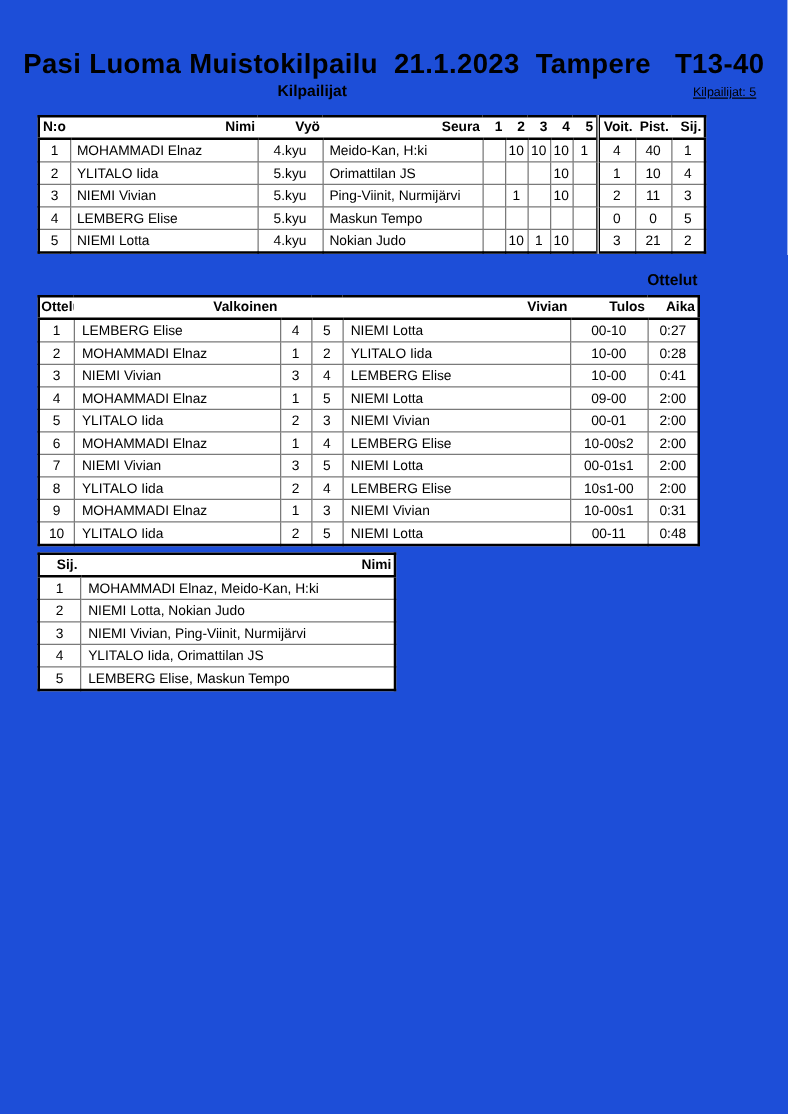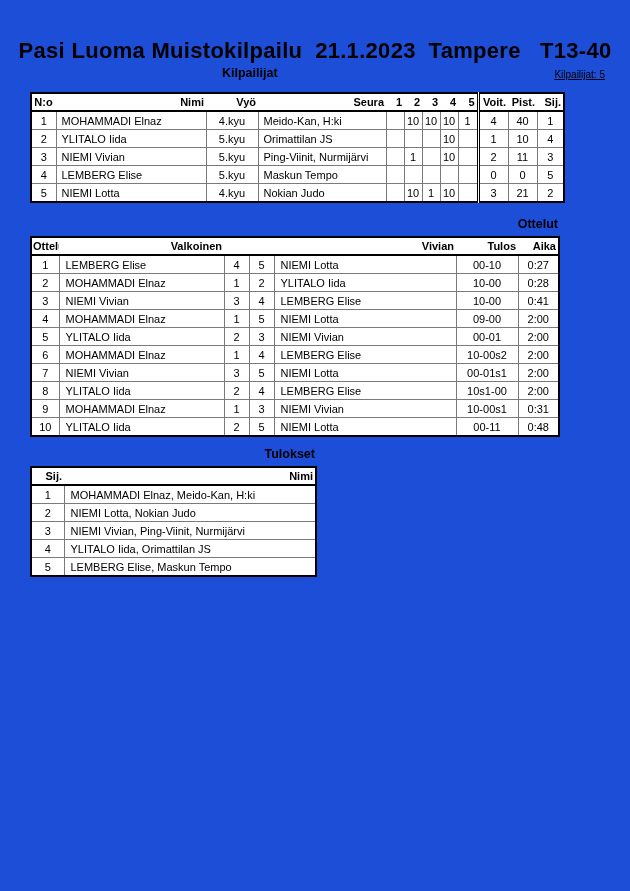--- a/index.html
+++ b/index.html
@@ -322,21 +322,20 @@
           <td>YLITALO Iida</td>
           <td>2</td>
           <td>5</td>
           <td>NIEMI Lotta</td>
           <td>00-11</td>
           <td>0:48</td>
         </tr>
       </tbody>
   </table>
 
-  <div class="section-title tulokset-title">Tulokset</div>
 
   <table id="tulokset">
     <colgroup>
       <col style="width:33px">
         <col style="width:252px">
     </colgroup>
     <thead>
         <tr>
           <th>Sij.</th>
           <th>Nimi</th>

